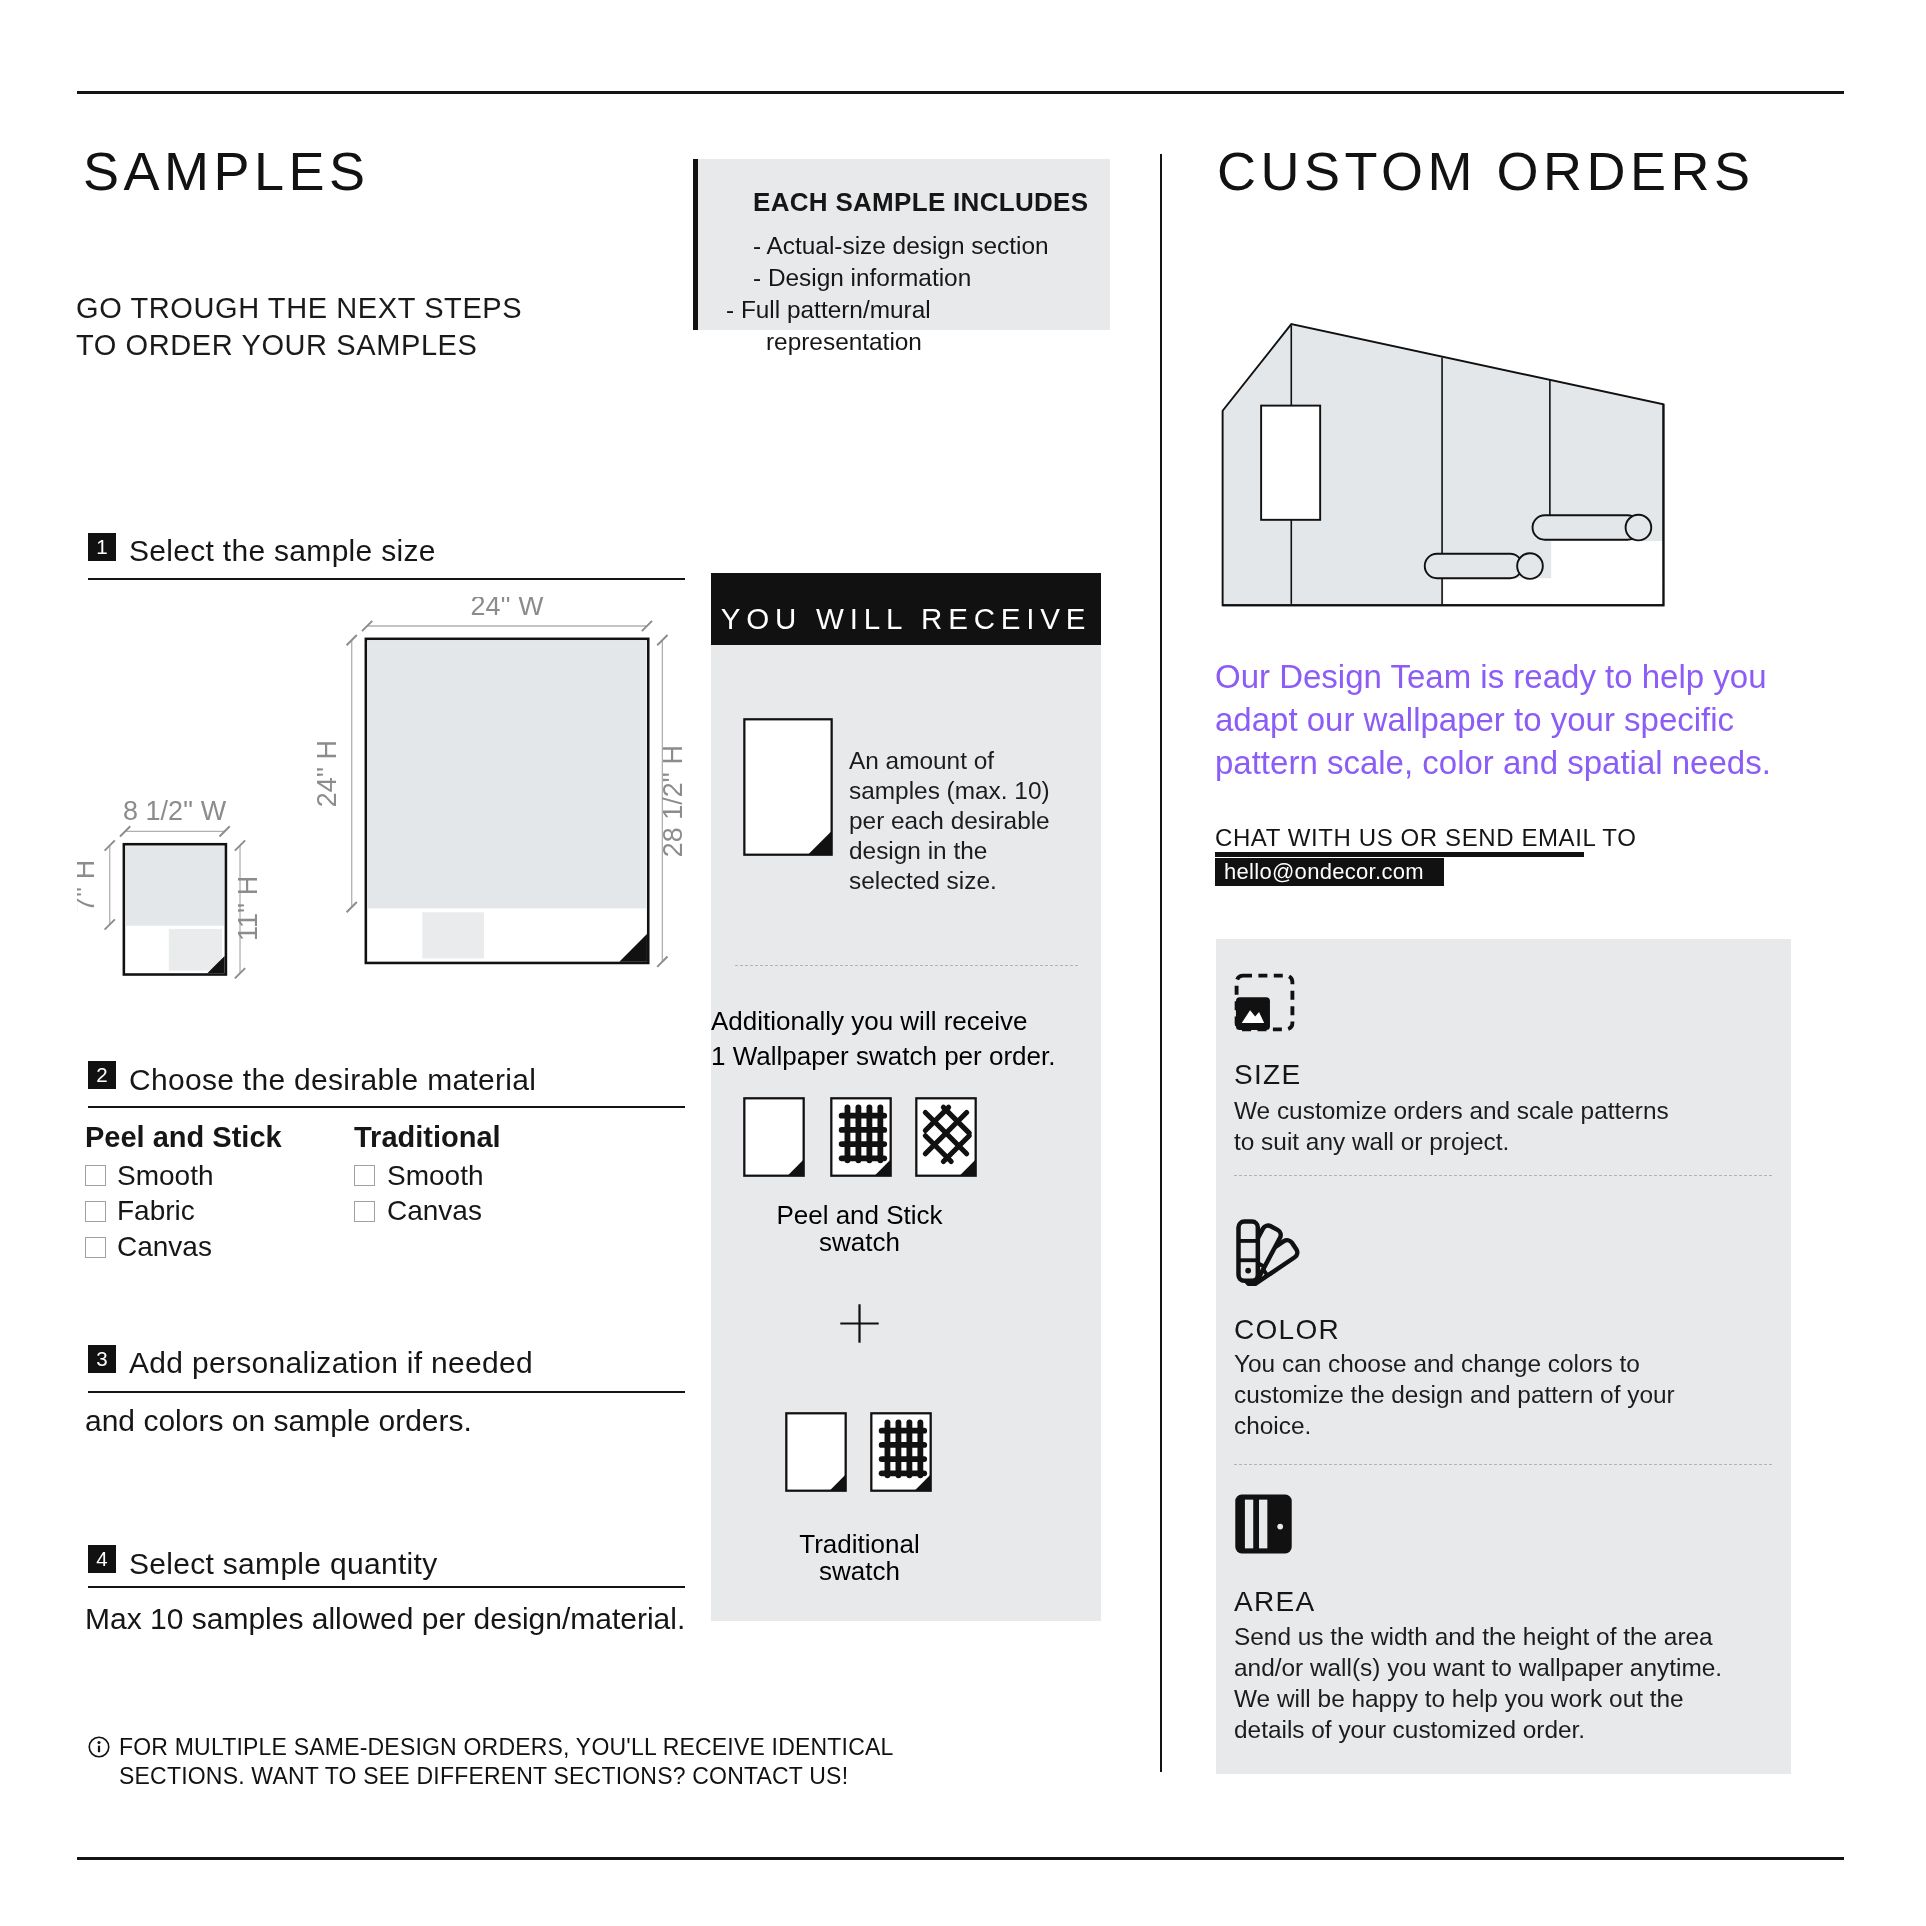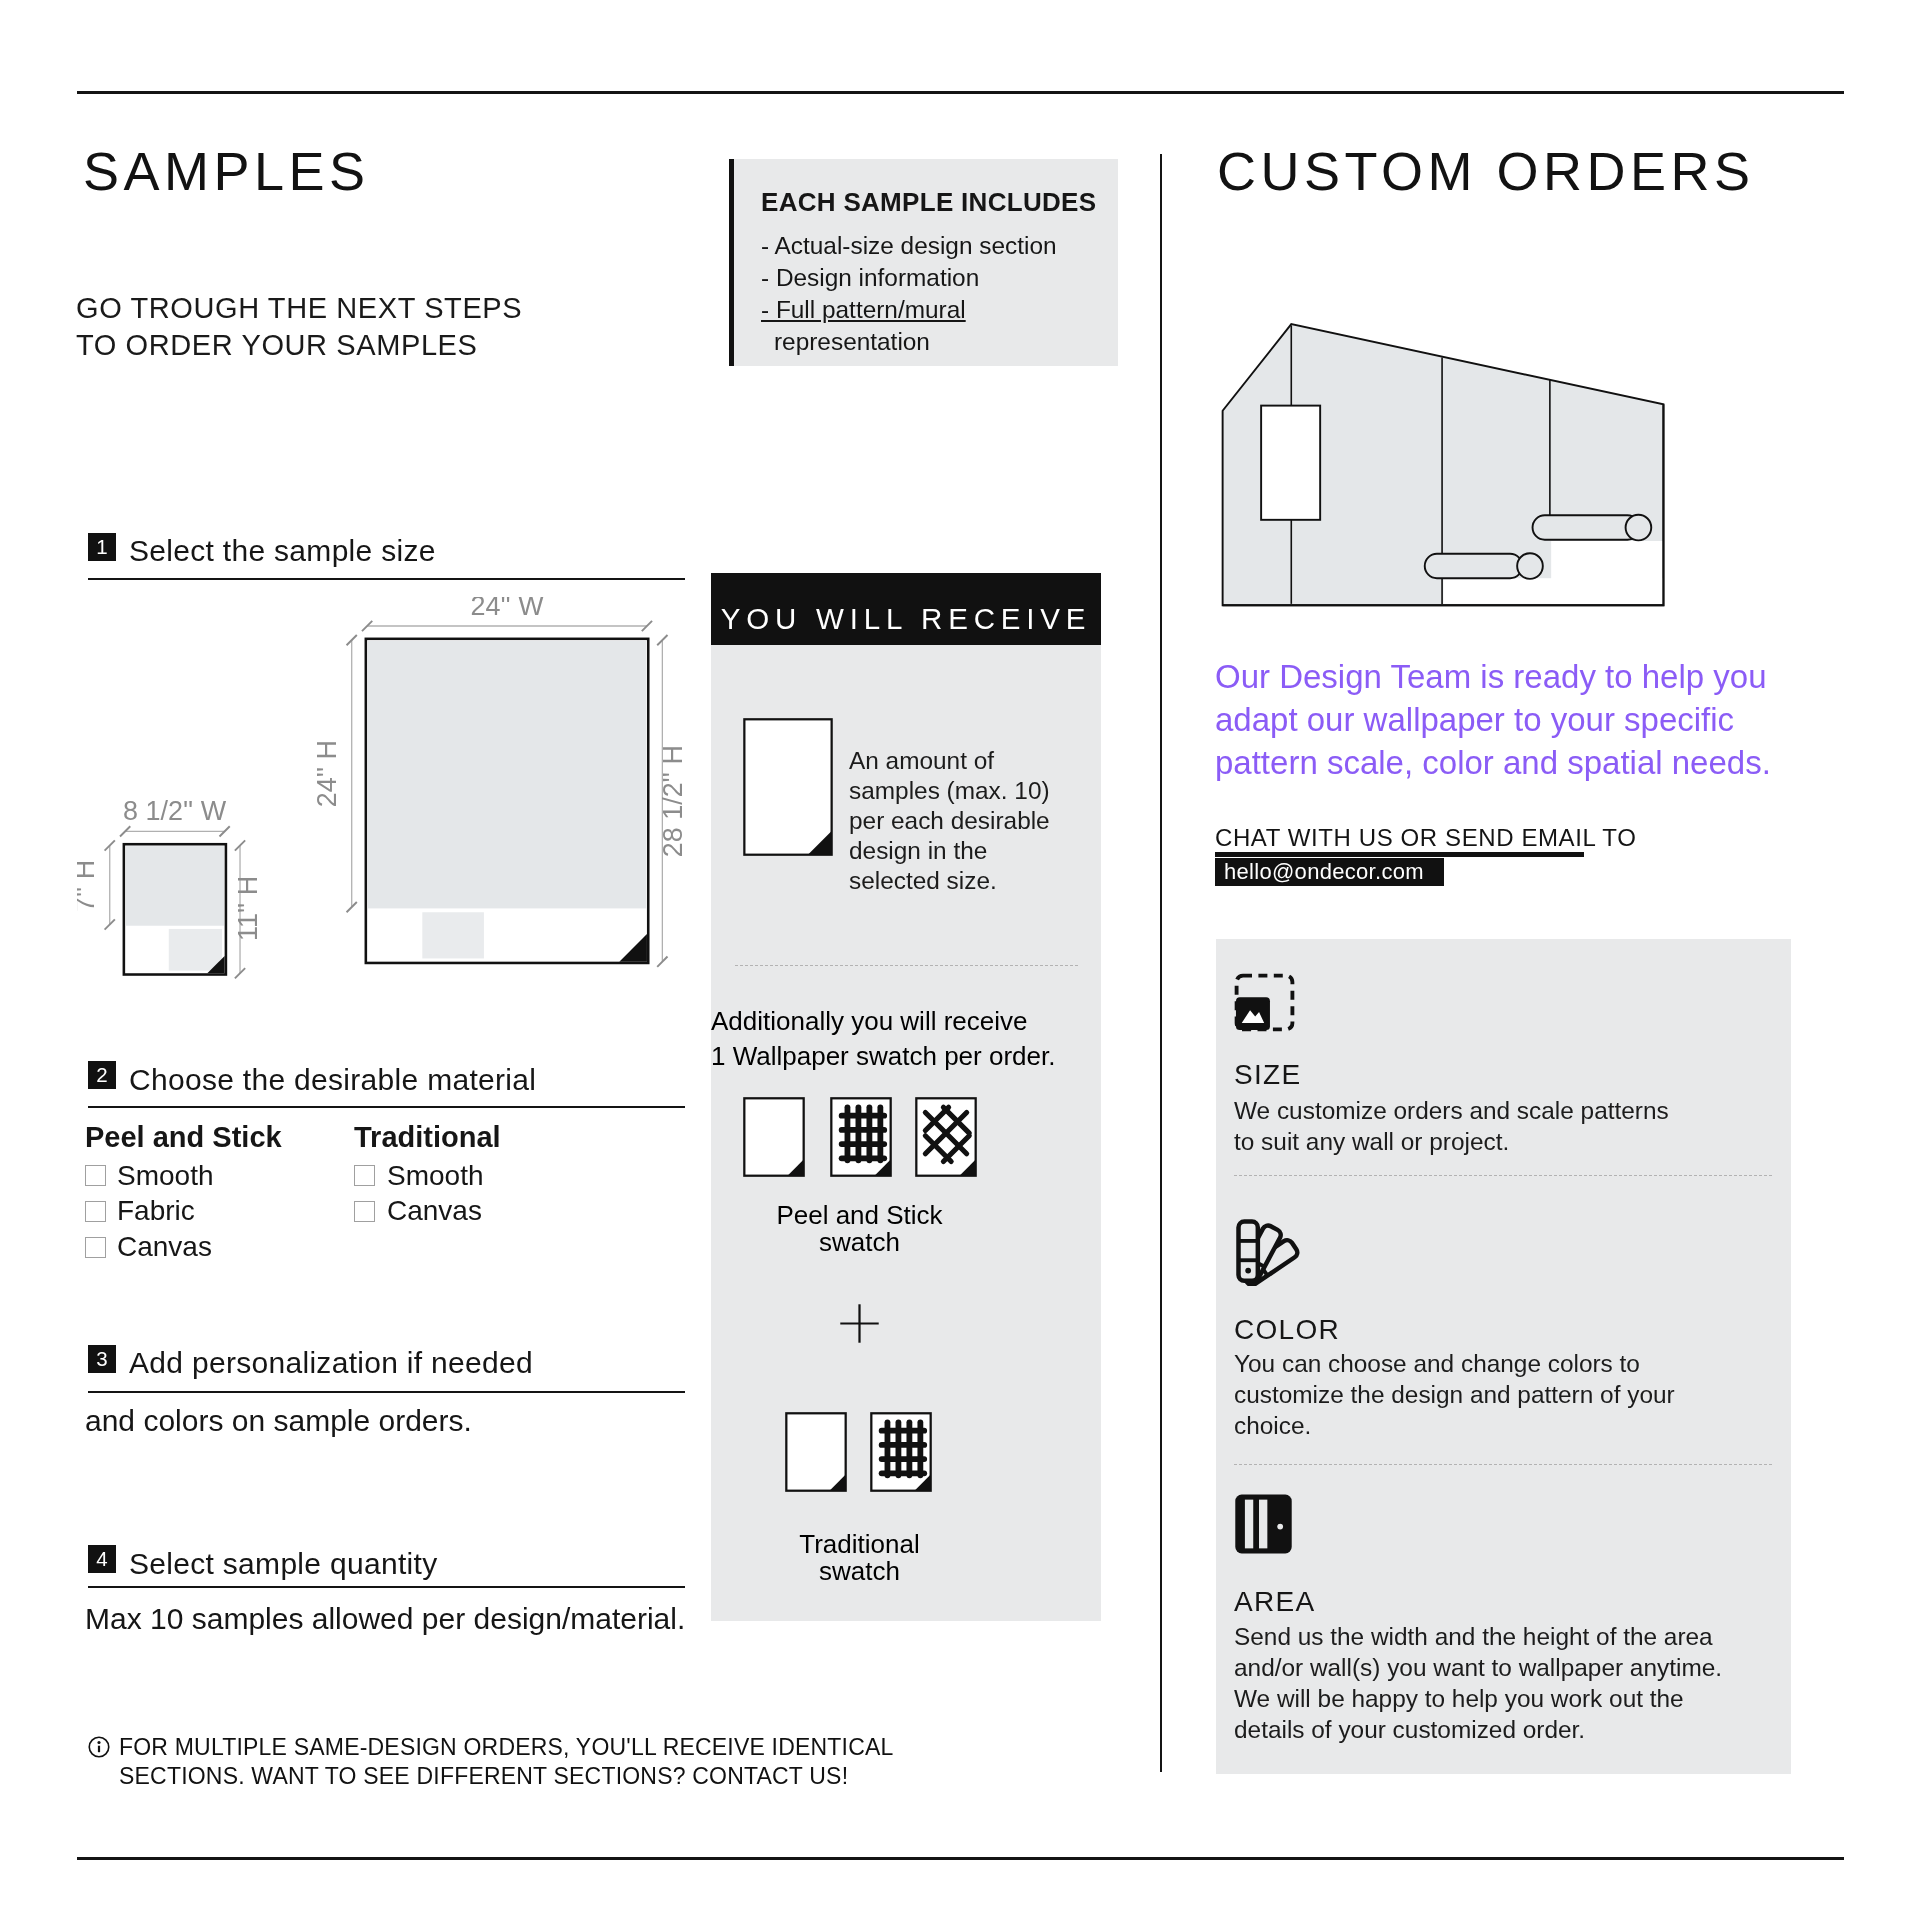--- a/index.html
+++ b/index.html
@@ -42,25 +42,25 @@
 <div class="abs rule" style="left:77px;top:1857px;width:1767px;"></div>
 <div class="abs vline" style="left:1160px;top:154px;height:1618px;"></div>
 
 <div class="abs h1" style="left:83px;top:140px;">SAMPLES</div>
 
 <div class="abs intro" style="left:76px;top:290px;">
   <div>GO TROUGH THE NEXT STEPS</div>
   <div>TO ORDER YOUR SAMPLES</div>
 </div>
 
-<div class="abs includes" style="left:729px;top:159px;width:384px;height:207px;">
+<div class="abs includes" style="left:693px;top:159px;width:384px;height:171px;padding-left:28px;">
   <div class="inc-title" style="margin:28px 0 11.6px 27px;">EACH SAMPLE INCLUDES</div>
   <div class="inc-line" style="margin-left:27px;">- Actual-size design section</div>
   <div class="inc-line" style="margin-left:27px;">- Design information</div>
-  <div class="inc-line" style="margin-left:27px;text-decoration:underline;">- Full pattern/mural</div>
+  <div class="inc-line" style="">- Full pattern/mural</div>
   <div class="inc-line" style="margin-left:40px;">representation</div>
 </div>
 
 <div class="abs step-badge" style="left:88px;top:533px;">1</div>
 <div class="abs step-title" style="left:129px;top:534px;">Select the sample size</div>
 <div class="abs step-rule" style="left:88px;top:578px;width:597px;"></div>
 
 <svg class="abs" style="left:77px;top:597px;" width="629" height="411" viewBox="120 930 980 640">
 
   <rect x="570" y="995" width="440" height="505" fill="#ffffff" stroke="#111" stroke-width="4"></rect>

